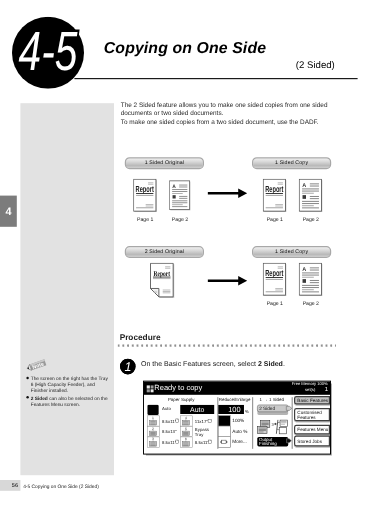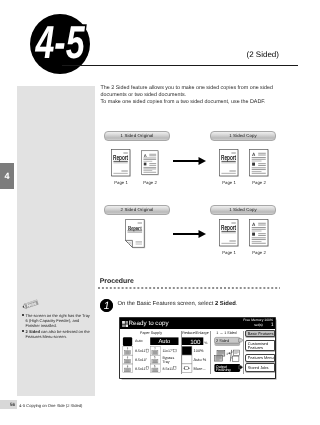--- a/index.html
+++ b/index.html
@@ -1,21 +1,21 @@
 <!DOCTYPE html>
 <html><head>
 <meta charset="utf-8">
 <style>
   html,body{margin:0;padding:0;}
   body{width:300px;height:425px;background:#fff;font-family:"Liberation Sans",sans-serif;
        position:relative;overflow:hidden;-webkit-font-smoothing:antialiased;text-rendering:geometricPrecision;}
   .page{position:absolute;left:0;top:0;width:300px;height:425px;}
 
   
-  .badge{position:absolute;left:30px;top:14px;width:60px;height:60px;font-weight:bold;}
+  .badge{position:absolute;left:10px;top:14px;width:60px;height:60px;}
   .hrule{position:absolute;left:62px;top:64.5px;width:236px;height:1.5px;background:#1a1a1a;}
   .title{position:absolute;left:86.5px;top:31.5px;font-size:13.2px;font-weight:700;font-style:italic;
          color:#000;letter-spacing:0.1px;}
   .subtitle{position:absolute;left:246.5px;top:49.8px;font-size:8px;color:#000;text-align:right;}
 
   
   .greycol{position:absolute;left:17px;top:86px;width:78px;height:310px;background:#e2e2e2;}
   .chtab{position:absolute;left:0;top:163px;width:14px;height:26px;background:#7c7c7c;}
   .chtab span{position:absolute;left:0;top:0;width:14px;height:26px;display:flex;
        align-items:center;justify-content:center;color:#fff;font-size:9px;font-weight:700;}
@@ -86,20 +86,21 @@
 
 <div class="page">
 
   <div class="badge">
     <svg width="60" height="60" viewBox="0 0 60 60">
       <circle cx="30" cy="30" r="30" fill="#000"></circle>
       <text id="badgeTxt" x="30" y="44" font-family="Liberation Sans" font-size="46" font-style="italic" textLength="49" lengthAdjust="spacingAndGlyphs" text-anchor="middle" fill="#fff" stroke="#000" stroke-width="4" paint-order="stroke">4-5</text>
     </svg>
   </div>
   <div class="hrule"></div>
+  <div class="title">Copying on One Side</div>
   <div class="subtitle">(2 Sided)</div>
 
   <div class="greycol"></div>
   <div class="chtab">
       <span>4</span>
     </div>
 
   <div class="noteicon">
     <svg width="18" height="11" viewBox="0 0 18 11">
       <g transform="rotate(-19 9 5.5)">

